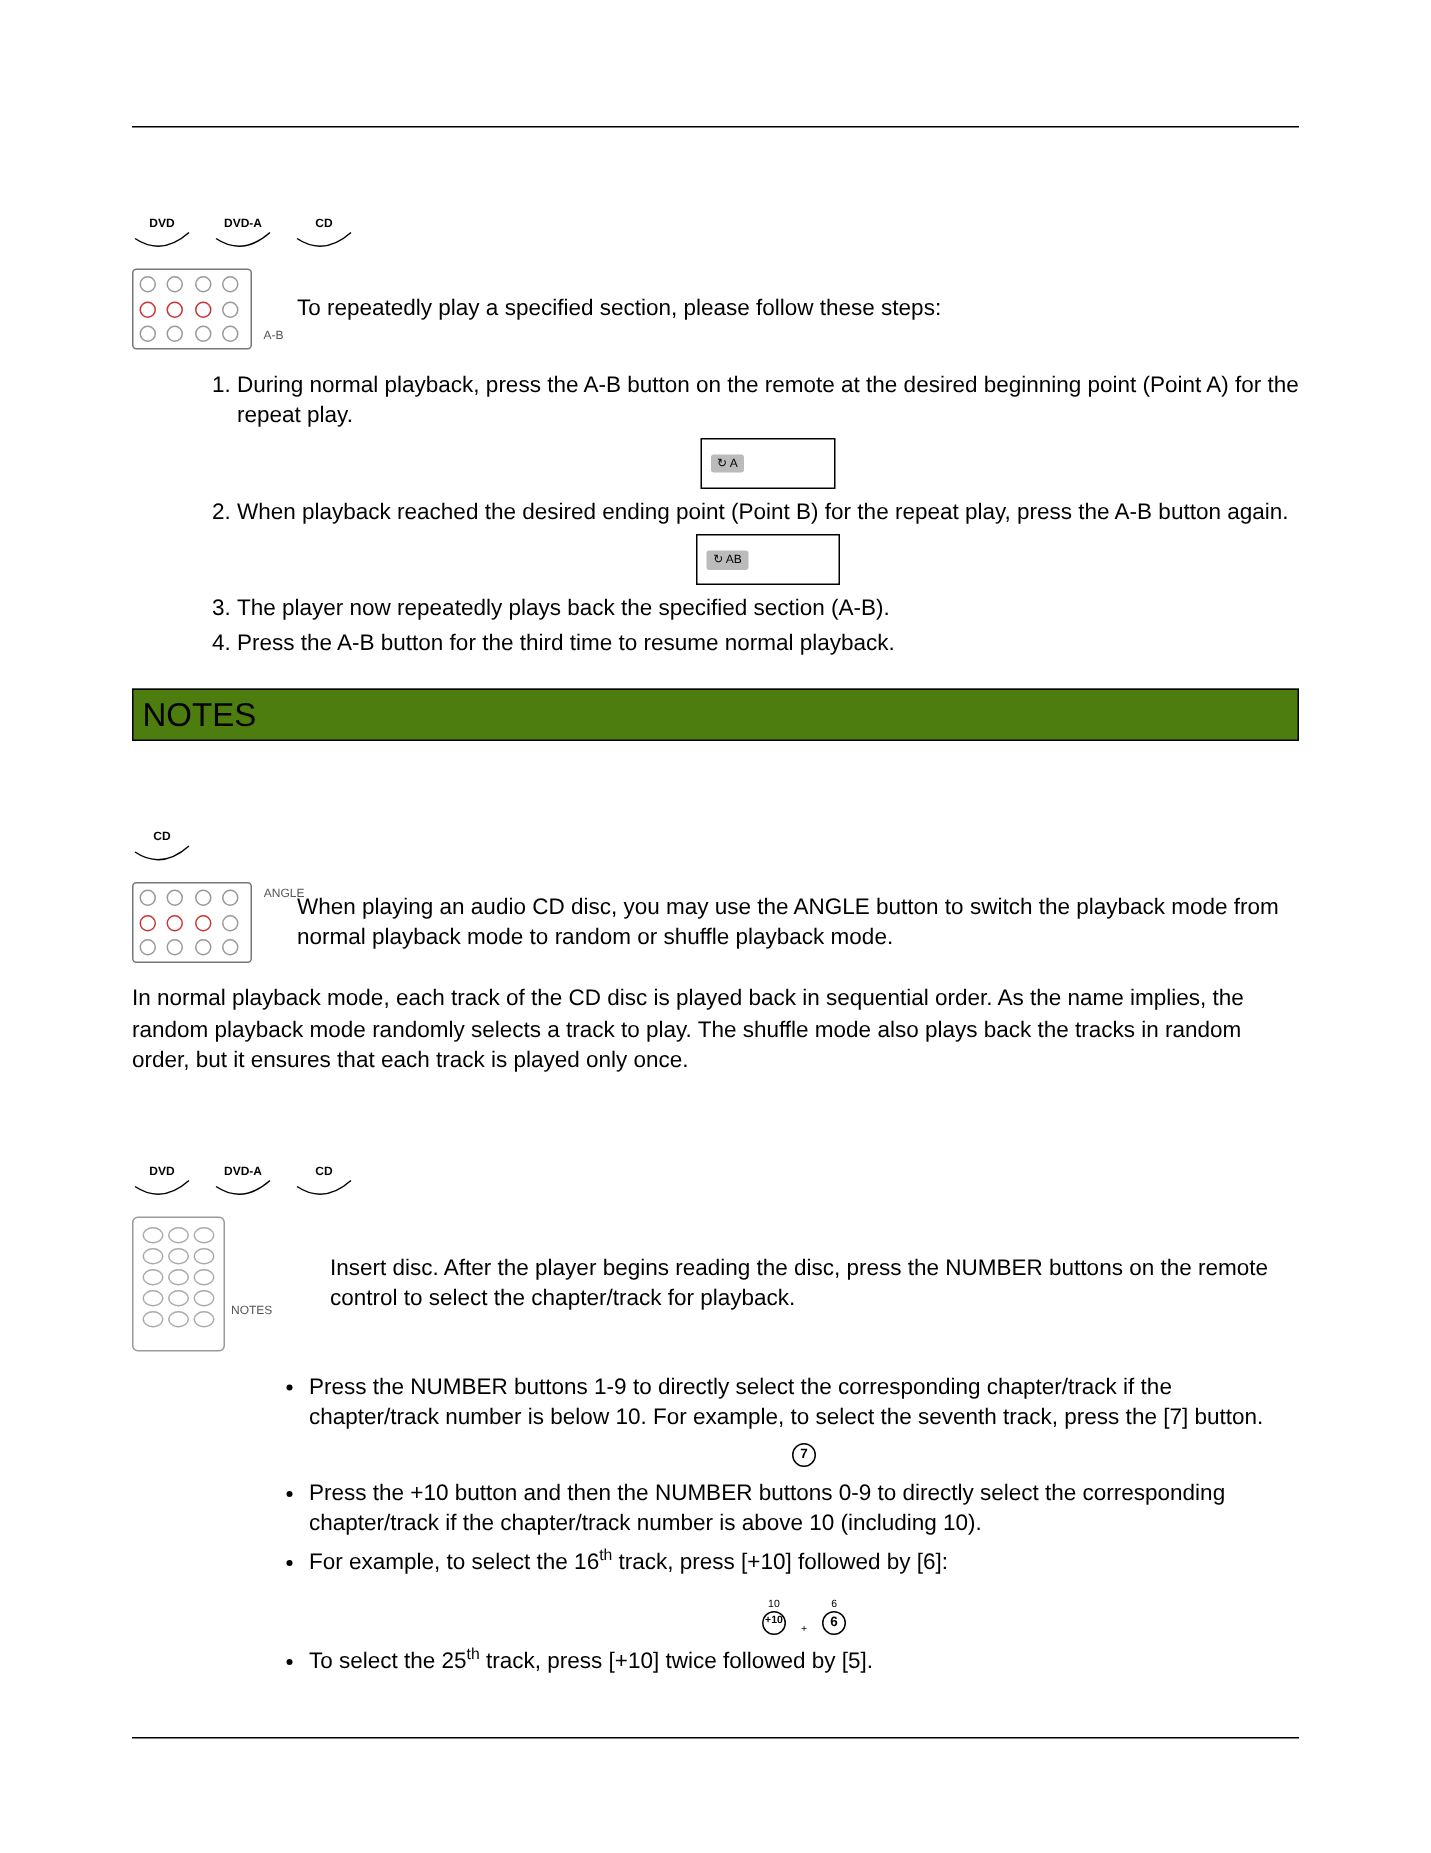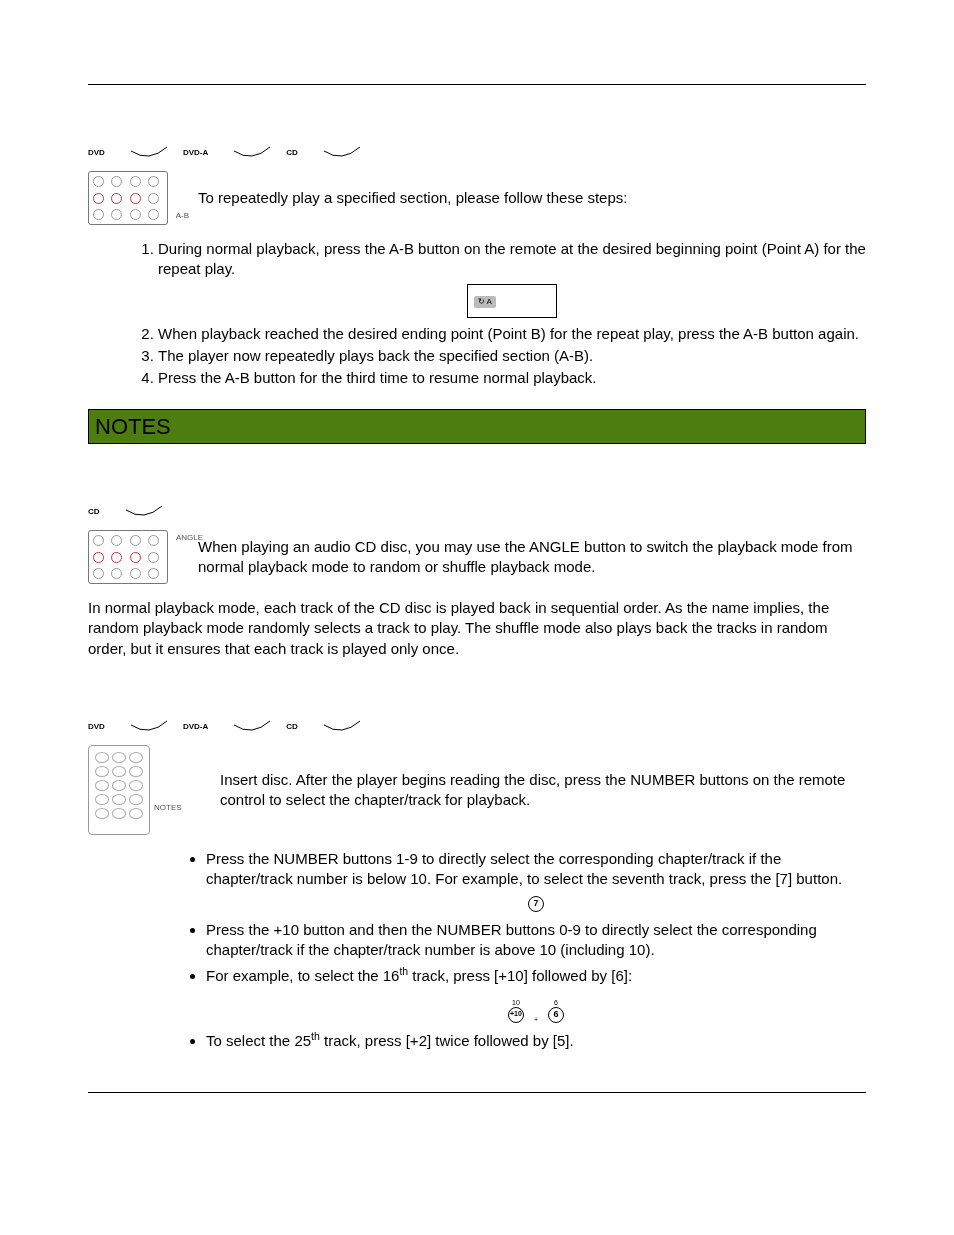--- a/index.html
+++ b/index.html
@@ -26,25 +26,25 @@
     border-top: 1.5px solid #000;
     margin-top: 40px;
   }
   .disc-row {
     display: flex;
     gap: 14px;
     margin-bottom: 10px;
   }
   .disc-badge {
     display: flex;
+    flex-direction: column;
     align-items: center;
     font-size: 8px;
     font-weight: bold;
     line-height: 1;
-    gap: 24px;
   }
   .disc-badge .swish {
     width: 40px;
     height: 16px;
     display: block;
   }
   .row-with-remote {
     display: flex;
     align-items: center;
     gap: 30px;
@@ -225,20 +225,25 @@
     <li>
       <span>During normal playback, press the A-B button on the remote at the desired beginning point (Point A) for the repeat play.</span>
       <div class="center-fig">
         <span class="osd-box">
           <span class="osd-tag">↻ A</span>
         </span>
       </div>
     </li>
     <li>
       <span>When playback reached the desired ending point (Point B) for the repeat play, press the A-B button again.</span>
+      <div class="center-fig">
+        <span class="osd-box">
+          <span class="osd-tag">↻ AB</span>
+        </span>
+      </div>
     </li>
     <li>The player now repeatedly plays back the specified section (A-B).</li>
     <li>Press the A-B button for the third time to resume normal playback.</li>
   </ol>
 
   <div class="notes-header">NOTES</div>
 
   <div class="section-gap"></div>
 
   <div class="disc-row">
@@ -340,18 +345,18 @@
           </span>
           <span class="mini-col">+</span>
           <span class="mini-col">
             <span>6</span>
             <span class="inline-icon">6</span>
           </span>
         </span>
       </div>
     </li>
     <li>
-      <span>To select the 25</span><sup>th</sup><span> track, press [+2] twice followed by [5].</span>
+      <span>To select the 25</span><sup>th</sup><span> track, press [+10] twice followed by [5].</span>
     </li>
   </ul>
 
   <div class="rule-bottom"></div>
 </div>
 
 </body></html>

